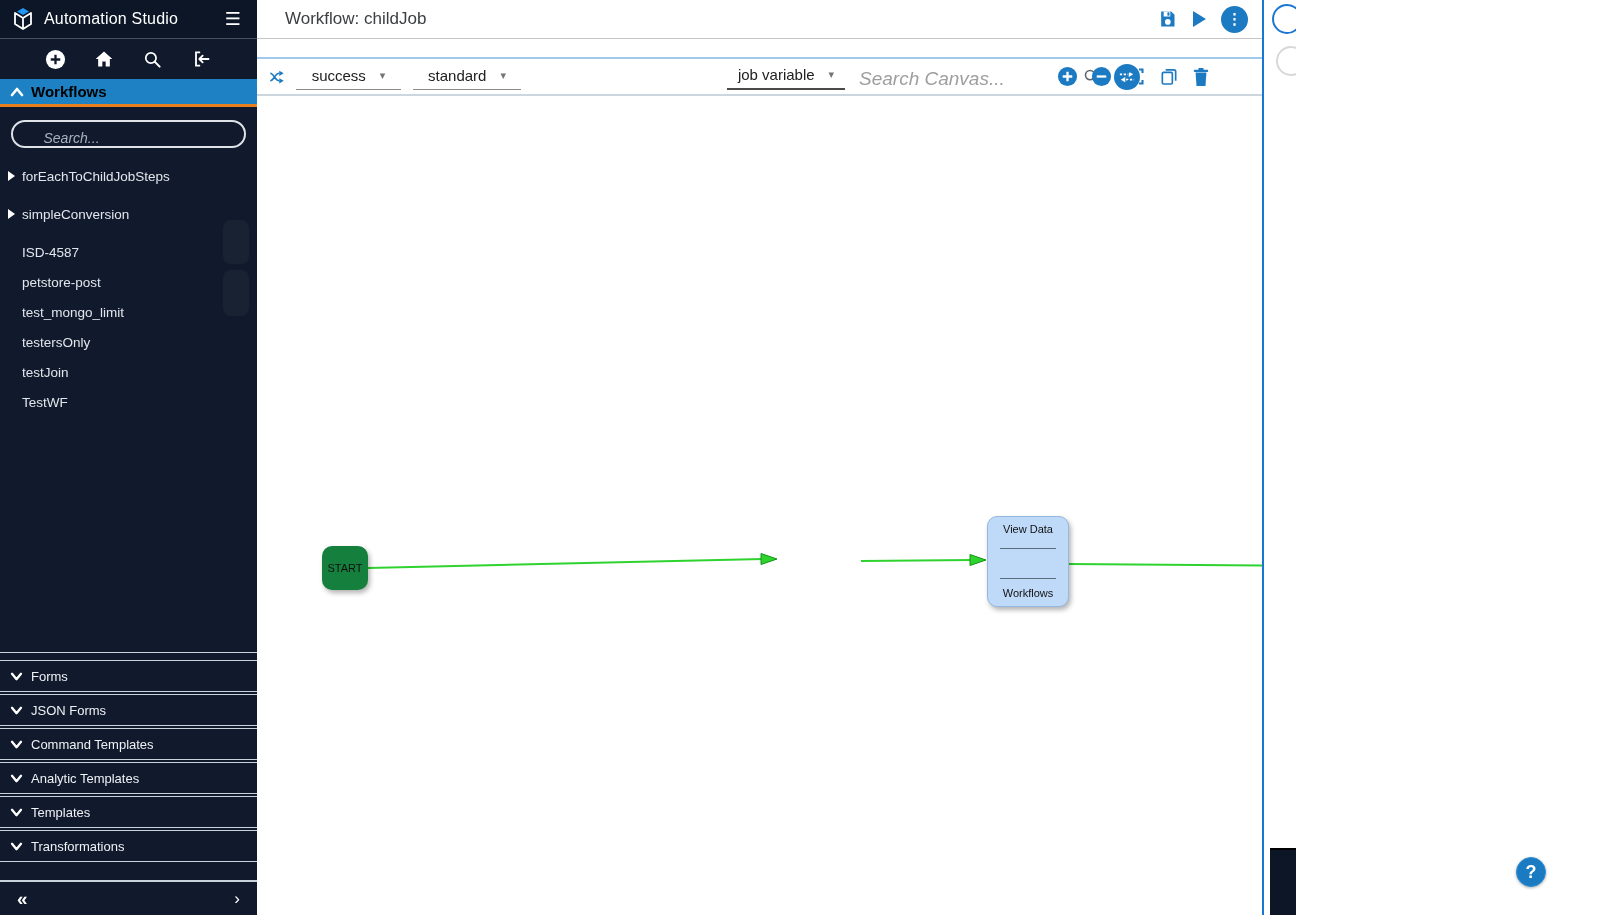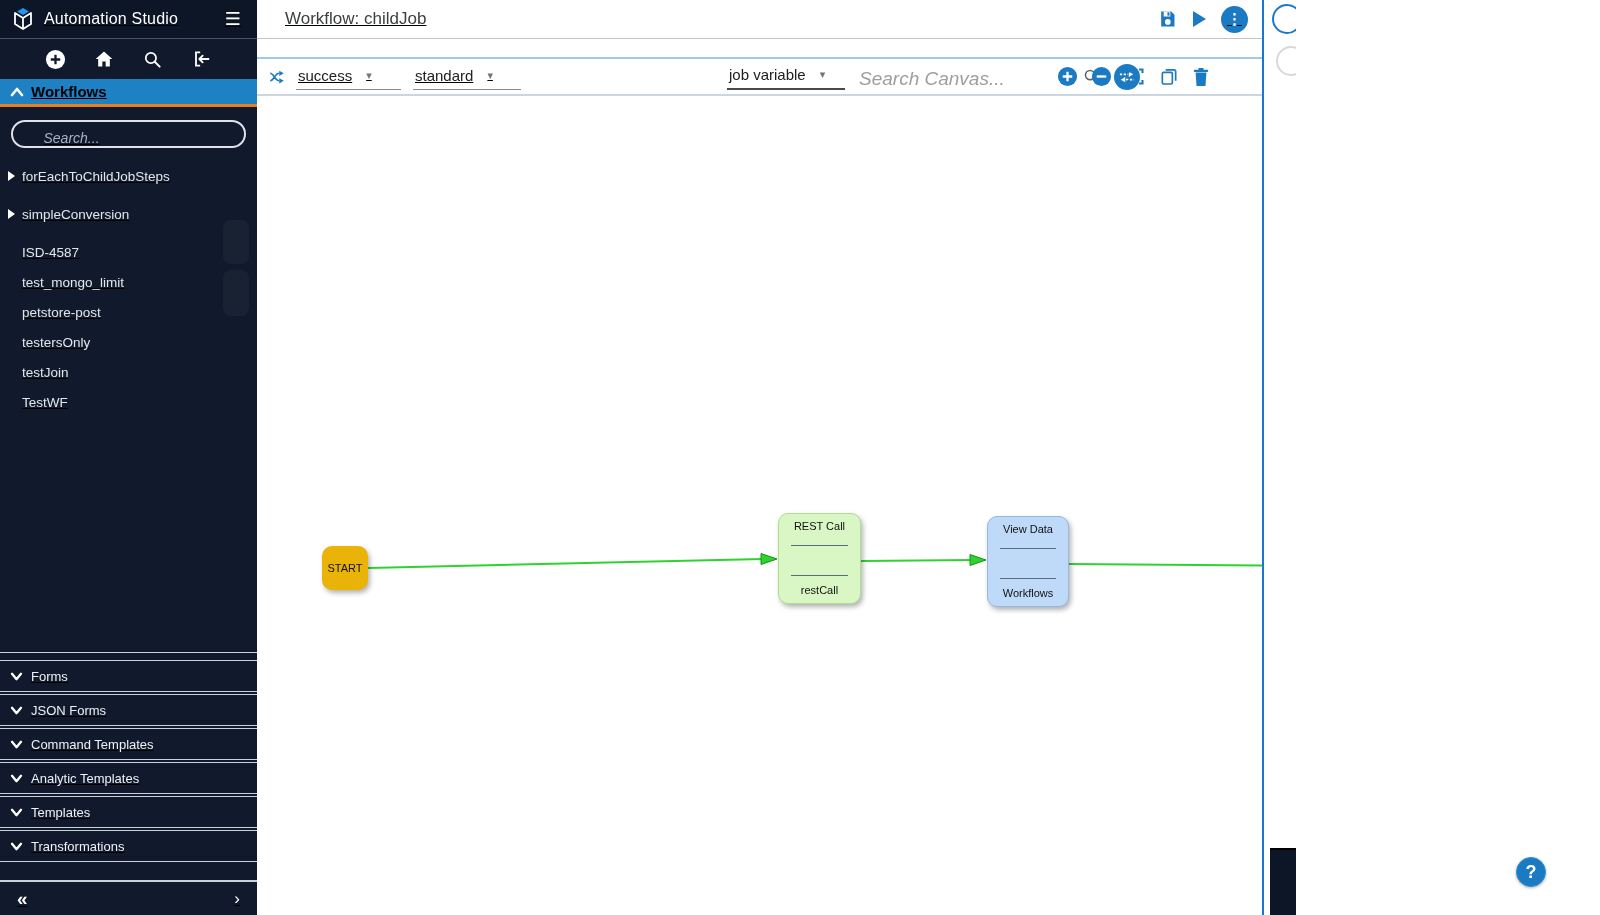--- a/index.html
+++ b/index.html
@@ -1,18 +1,18 @@
 <!DOCTYPE html>
 <html><head>
 <meta charset="utf-8">
 <style>
   * { margin:0; padding:0; box-sizing:border-box; }
   html,body { width:1600px; height:915px; overflow:hidden; background:#fff;
     font-family:"Liberation Sans", sans-serif; }
-  .app { position:relative; width:1296px; height:915px; display:flex;text-decoration:underline; }
+  .app { position:relative; width:1296px; height:915px; display:flex; }
 
   
   .sidebar { width:257px; height:915px; background:#101a2c; color:#e8ecf2;
     display:flex; flex-direction:column; flex-shrink:0; }
   .sidebar-top { height:39px; display:flex; align-items:center; padding:0 10px;
     border-bottom:1px solid #46515f; background:#0d1627; }
   .logo { width:26px; height:26px; margin-right:8px; flex-shrink:0; }
   .app-title { font-size:16px; color:#fff; letter-spacing:.2px; flex:1; }
   .menu-btn { color:#fff; font-size:18px; cursor:pointer; padding:0 6px; }
   .sidebar-icons { height:40px; display:flex; align-items:center;
@@ -54,42 +54,42 @@
   .hicon { cursor:pointer; display:flex; align-items:center; justify-content:center; }
   .kebab-circle { width:27px; height:27px; border-radius:50%; background:#1c7ac2;
     color:#fff; font-size:15px; font-weight:bold; display:flex; align-items:center; justify-content:center; }
 
   .toolbar { height:39px; border-top:2px solid #9fc9ed; border-bottom:2px solid #ccd6de;
     position:relative; display:flex; align-items:center; padding-left:11px; background:#fff; }
   .tb-group { display:flex; align-items:center; }
   .tb-center { position:absolute; left:470px; top:0; height:100%; }
   .tb-right { position:absolute; right:52px; top:0; height:100%; gap:13px; }
   .select { position:relative; margin-left:10px; border-bottom:1px solid #8a8a8a;
-    display:flex; align-items:center; justify-content:flex-start; height:26px;
+    display:flex; align-items:center; justify-content:center; height:26px;
     cursor:pointer; padding:0 2px 2px 2px; }
   .select .sel-val { font-size:15px; color:#212121; }
   .select .arrow { color:#757575; font-size:11px; margin-left:14px; }
   .sel-success { width:105px; }
   .sel-standard { width:108px; margin-left:12px; }
   .sel-scope { width:118px; border-bottom:2px solid #4a4a4a; margin-left:0; }
   .canvas-search { margin-left:12px; border-bottom:1px solid #d0d0d0; height:26px; width:218px; }
   .canvas-search input { border:none; outline:none; width:100%; font-style:italic;
     font-size:19px; color:#616161; padding:4px 2px; font-family:"Liberation Sans",sans-serif; }
   .canvas-search input::placeholder { color:#9e9e9e; font-style:italic; }
   .tb-icon { cursor:pointer; display:flex; align-items:center; justify-content:center; }
   .mag { margin-left:8px; }
   .swap-circle { width:26px; height:26px; border-radius:50%; background:#1c7ac2;
     display:flex; align-items:center; justify-content:center; margin-left:14px; }
 
   
   .canvas { position:relative; flex:1; background:#fff; overflow:hidden; }
   .edges { position:absolute; left:0; top:0; pointer-events:none; }
   .node { position:absolute; border-radius:10px; box-shadow:2px 3px 5px rgba(0,0,0,0.30);
     font-size:11px; color:#111; text-align:center; cursor:pointer; }
-  .node-pink { background:#eab308; display:flex; align-items:center; justify-content:center;border-radius:10px; }
+  .node-pink { background:#15803d; display:flex; align-items:center; justify-content:center;border-radius:10px; }
   .node-start { left:65px; top:432px; width:46px; height:44px; }
   .node-end  { left:1198px; top:432px; width:40px; height:44px; }
   .node-task { width:83px; height:91px; }
   .node-rest { left:521px; top:399px; background:#d9f7c4; border:1px solid #b0dd90; }
   .node-view { left:730px; top:402px; width:82px; background:#bedaf8; border:1px solid #94b8e0; }
   .node-task .nt-title { position:absolute; top:6px; left:0; right:0; }
   .node-task .nt-name  { position:absolute; bottom:7px; left:0; right:0; }
   .node-task .nt-line { position:absolute; left:15%; width:70%; height:1px; background:#5a6b7a; }
   .nt-line.l1 { top:31px; } .nt-line.l2 { top:61px; }
 
@@ -171,24 +171,24 @@
         <span>forEachToChildJobSteps</span>
       </div>
       <div class="wf-item expandable">
         <span class="tri"></span>
         <span>simpleConversion</span>
       </div>
       <div class="wf-item">
         <span>ISD-4587</span>
       </div>
       <div class="wf-item">
+        <span>petstore-post</span>
+      </div>
+      <div class="wf-item">
         <span>test_mongo_limit</span>
-      </div>
-      <div class="wf-item">
-        <span>petstore-post</span>
       </div>
       <div class="wf-item">
         <span>testersOnly</span>
       </div>
       <div class="wf-item">
         <span>testJoin</span>
       </div>
       <div class="wf-item">
         <span>TestWF</span>
       </div>
@@ -347,26 +347,20 @@
         <line x1="604" y1="447" x2="715" y2="446" stroke="#2fd32f" stroke-width="2"></line>
         <polygon points="729,446 713,440.5 713,451.5" fill="#2fd32f" stroke="#149414" stroke-width="1"></polygon>
         <line x1="812" y1="450" x2="1183" y2="453" stroke="#2fd32f" stroke-width="2"></line>
         <polygon points="1197,453 1181,447.5 1181,458.5" fill="#2fd32f" stroke="#149414" stroke-width="1"></polygon>
       </svg>
 
       <div class="node node-pink node-start">
         <span>START</span>
       </div>
 
-      <div class="node node-task node-rest">
-        <div class="nt-title">REST Call</div>
-        <div class="nt-line l1"></div>
-        <div class="nt-line l2"></div>
-        <div class="nt-name">restCall</div>
-      </div>
 
       <div class="node node-task node-view">
         <div class="nt-title">View Data</div>
         <div class="nt-line l1"></div>
         <div class="nt-line l2"></div>
         <div class="nt-name">Workflows</div>
       </div>
 
       <div class="node node-pink node-end">
         <span>END</span>

